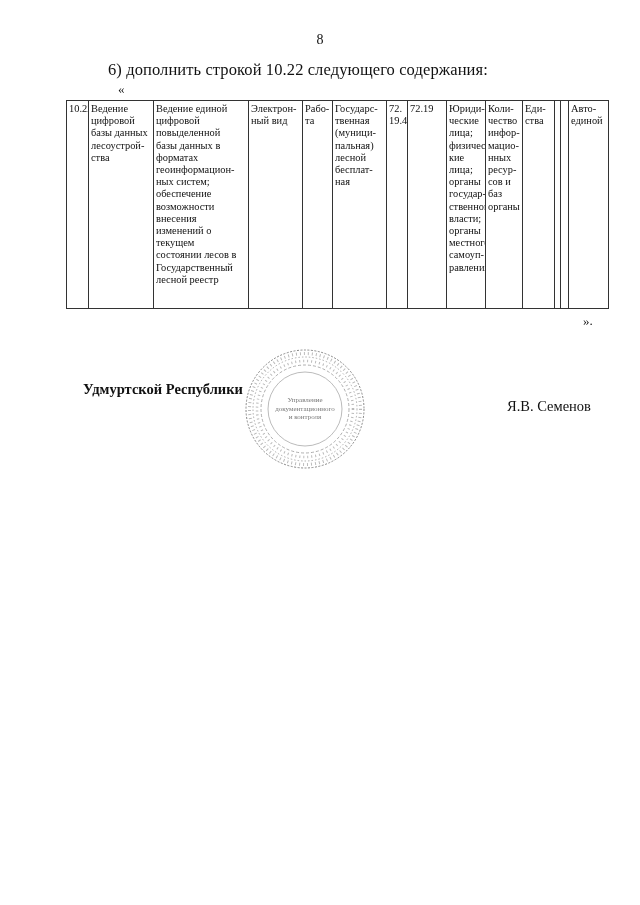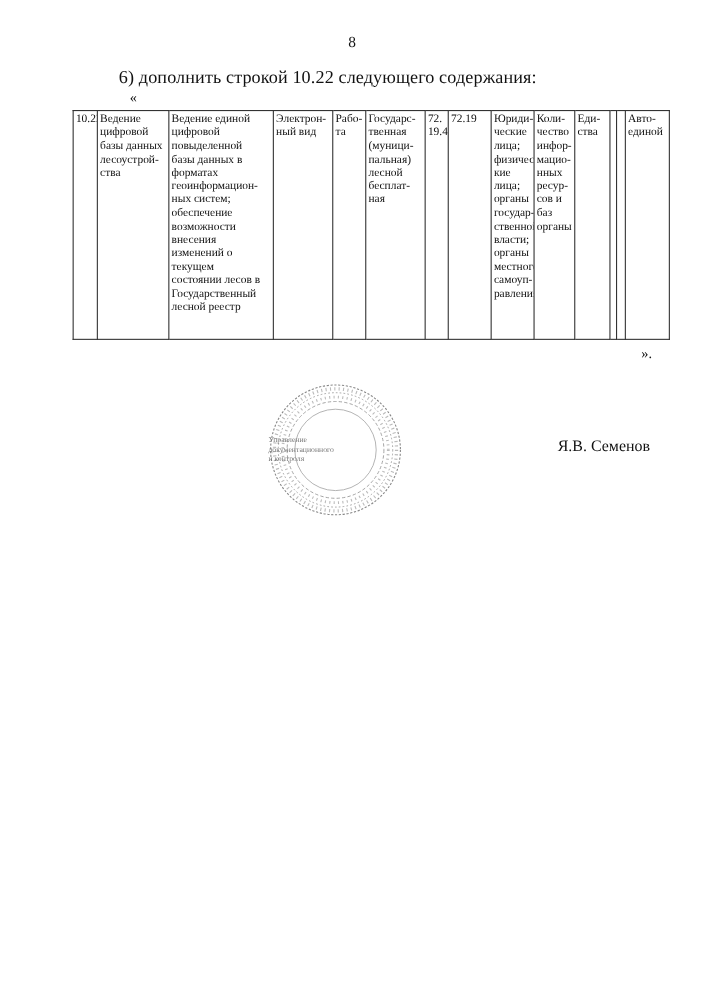--- a/index.html
+++ b/index.html
@@ -10,21 +10,21 @@
   .open-quote { position: absolute; left: 118px; top: 81px; font-size: 13px; }
   table.row { position: absolute; left: 66px; top: 100px; width: 542px; height: 209px;
               border-collapse: collapse; table-layout: fixed; }
   table.row td { border: 1px solid #333; vertical-align: top; padding: 2px 2px 0 2px;
                  font-size: 10.4px; line-height: 12.2px; overflow: hidden; white-space: pre-line; }
   td.center { text-align: left; }
   .close-quote { position: absolute; left: 583px; top: 313px; font-size: 13px; }
   .sig-title { position: absolute; left: 83px; top: 380px; font-weight: bold; font-size: 14.5px; line-height: 18px; }
   .sig-name { position: absolute; left: 507px; top: 398px; font-weight: normal; font-size: 14.5px; }
   .stamp { position: absolute; left: 244px; top: 348px; width: 122px; height: 122px; }
-  .stamp-text { position: absolute; left: 244px; top: 396px; width: 122px; text-align: left;
+  .stamp-text { position: absolute; left: 244px; top: 396px; width: 122px; text-align: center;
                 font-size: 7px; line-height: 8.5px; color: #777; white-space: pre-line; }
 </style>
 </head>
 <body>
 
 <div class="page-number">8</div>
 <div class="intro">6) дополнить строкой 10.22 следующего содержания:</div>
 <div class="open-quote">«</div>
 
 <table class="row">
@@ -122,14 +122,15 @@
   <circle cx="61" cy="61" r="44" fill="none" stroke="#999" stroke-width="0.8" stroke-dasharray="3 2"></circle>
   <circle cx="61" cy="61" r="37" fill="none" stroke="#aaa" stroke-width="0.8"></circle>
   <circle cx="61" cy="61" r="55.5" fill="none" stroke="#bbb" stroke-width="3" stroke-dasharray="1 3"></circle>
   <circle cx="61" cy="61" r="48" fill="none" stroke="#bbb" stroke-width="2.5" stroke-dasharray="1 3"></circle>
 </svg>
 <div class="stamp-text">Управление
 документационного
 и контроля</div>
 
 <div class="sig-title">
+  <div>Удмуртской Республики</div>
 </div>
 <div class="sig-name">Я.В. Семенов</div>
 
 </body></html>

